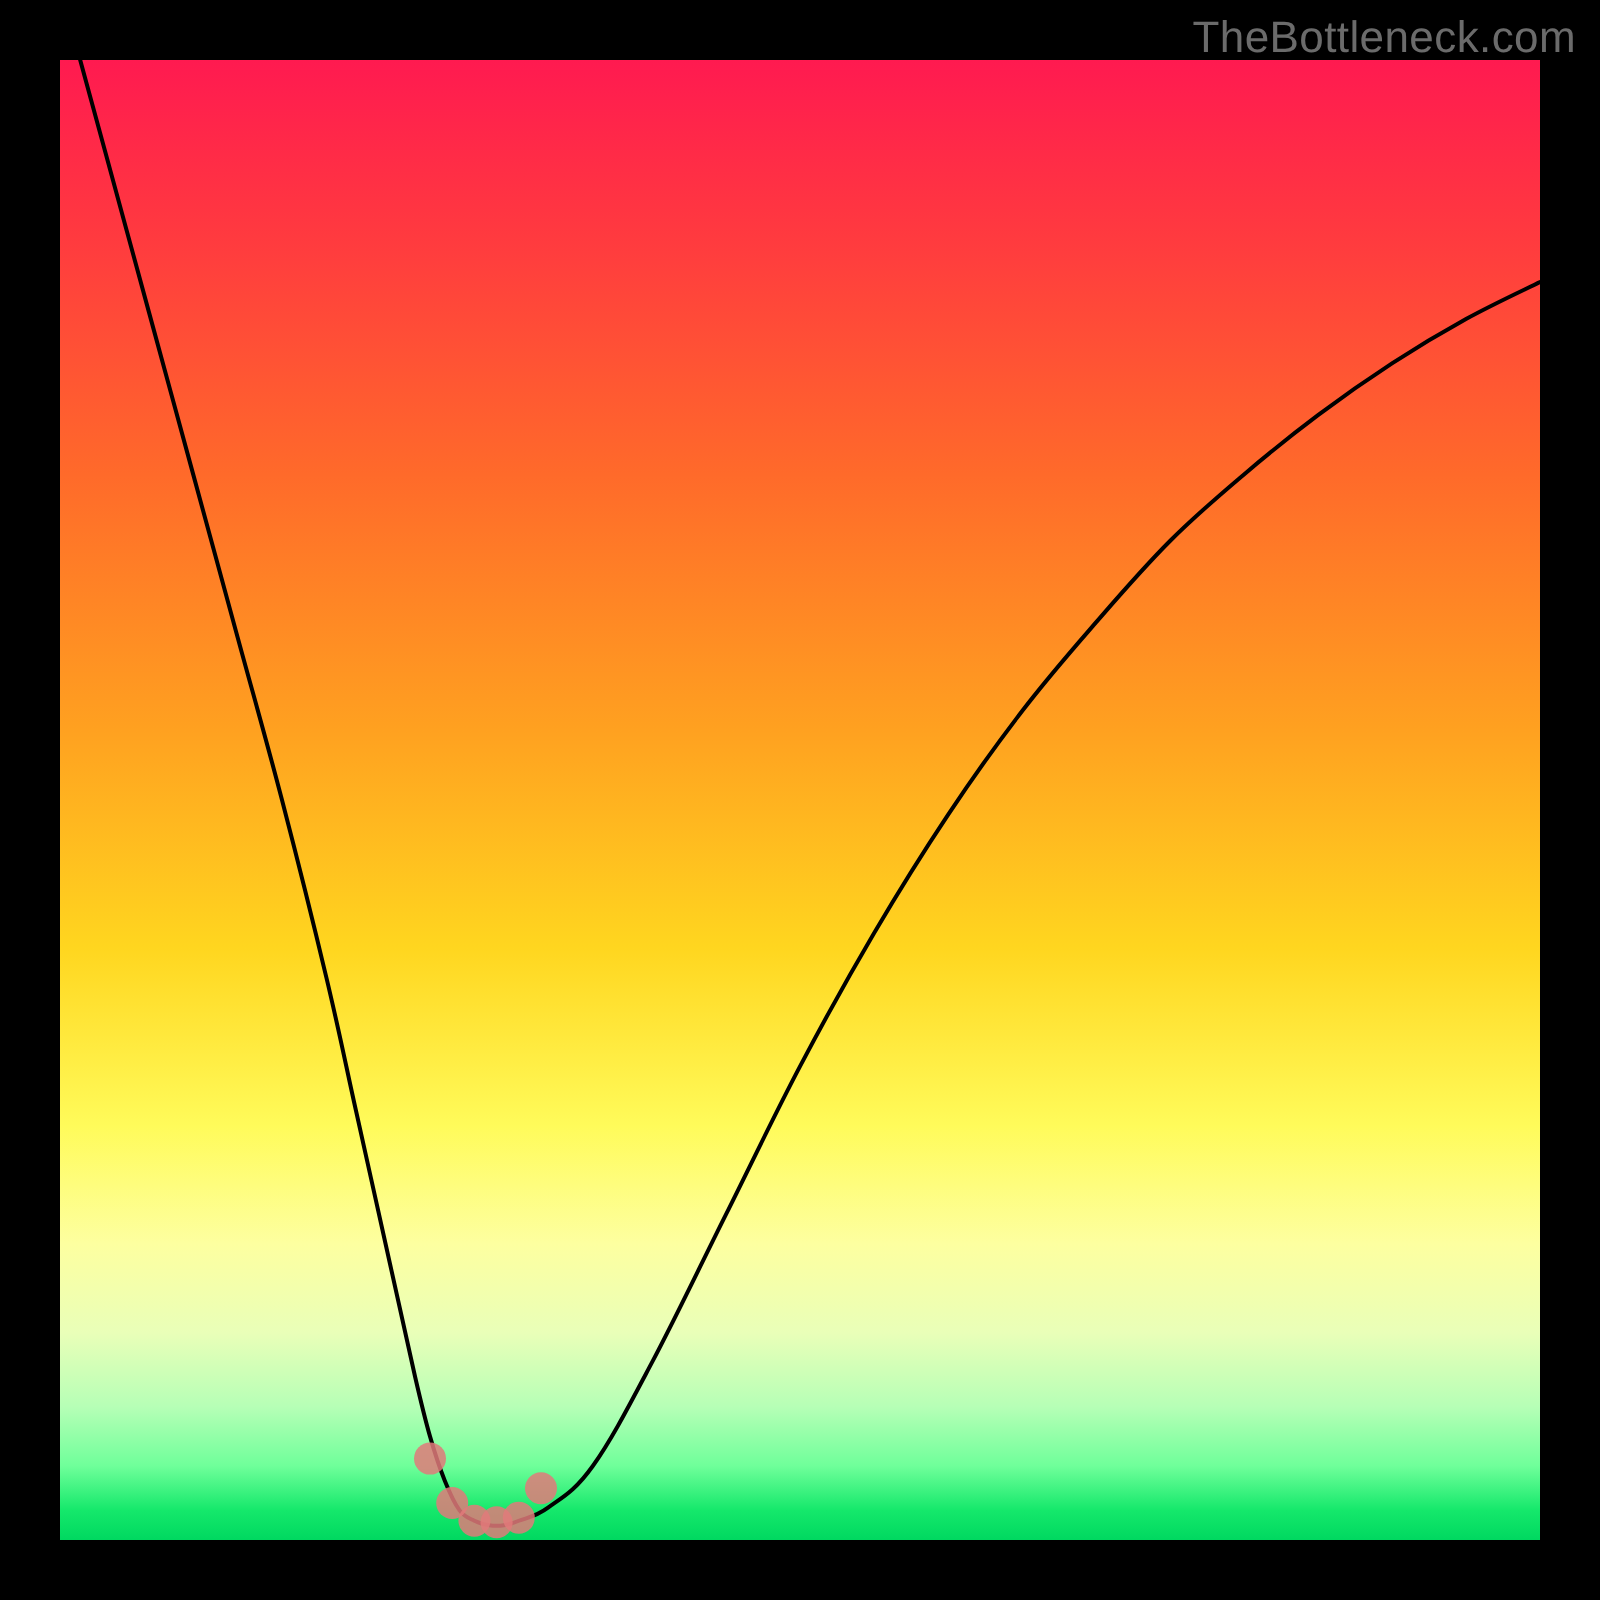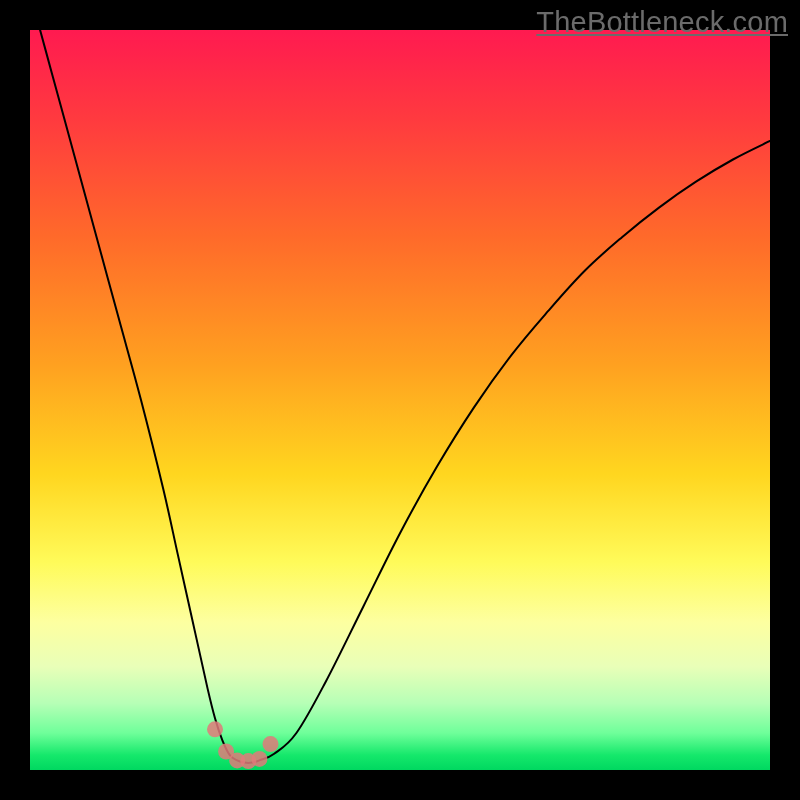--- a/index.html
+++ b/index.html
@@ -35,26 +35,25 @@
       #b6ffb6 91%,
       #6fff9a 95%,
       #15e86b 98%,
       #00d860 100%
     );
   }
   .watermark {
     position: absolute;
     top: 6px;
     right: 12px;
-    font-size: 29px;
+    font-size: 22px;
     font-weight: 500;
     color: #6b6b6b;
     letter-spacing: 0.2px;
     user-select: none;
-    text-decoration: underline;
   }
   svg.curve {
     position: absolute;
     inset: 0;
   }
   .markers circle {
     fill: #e07a7a;
     opacity: 0.85;
   }
 </style>

